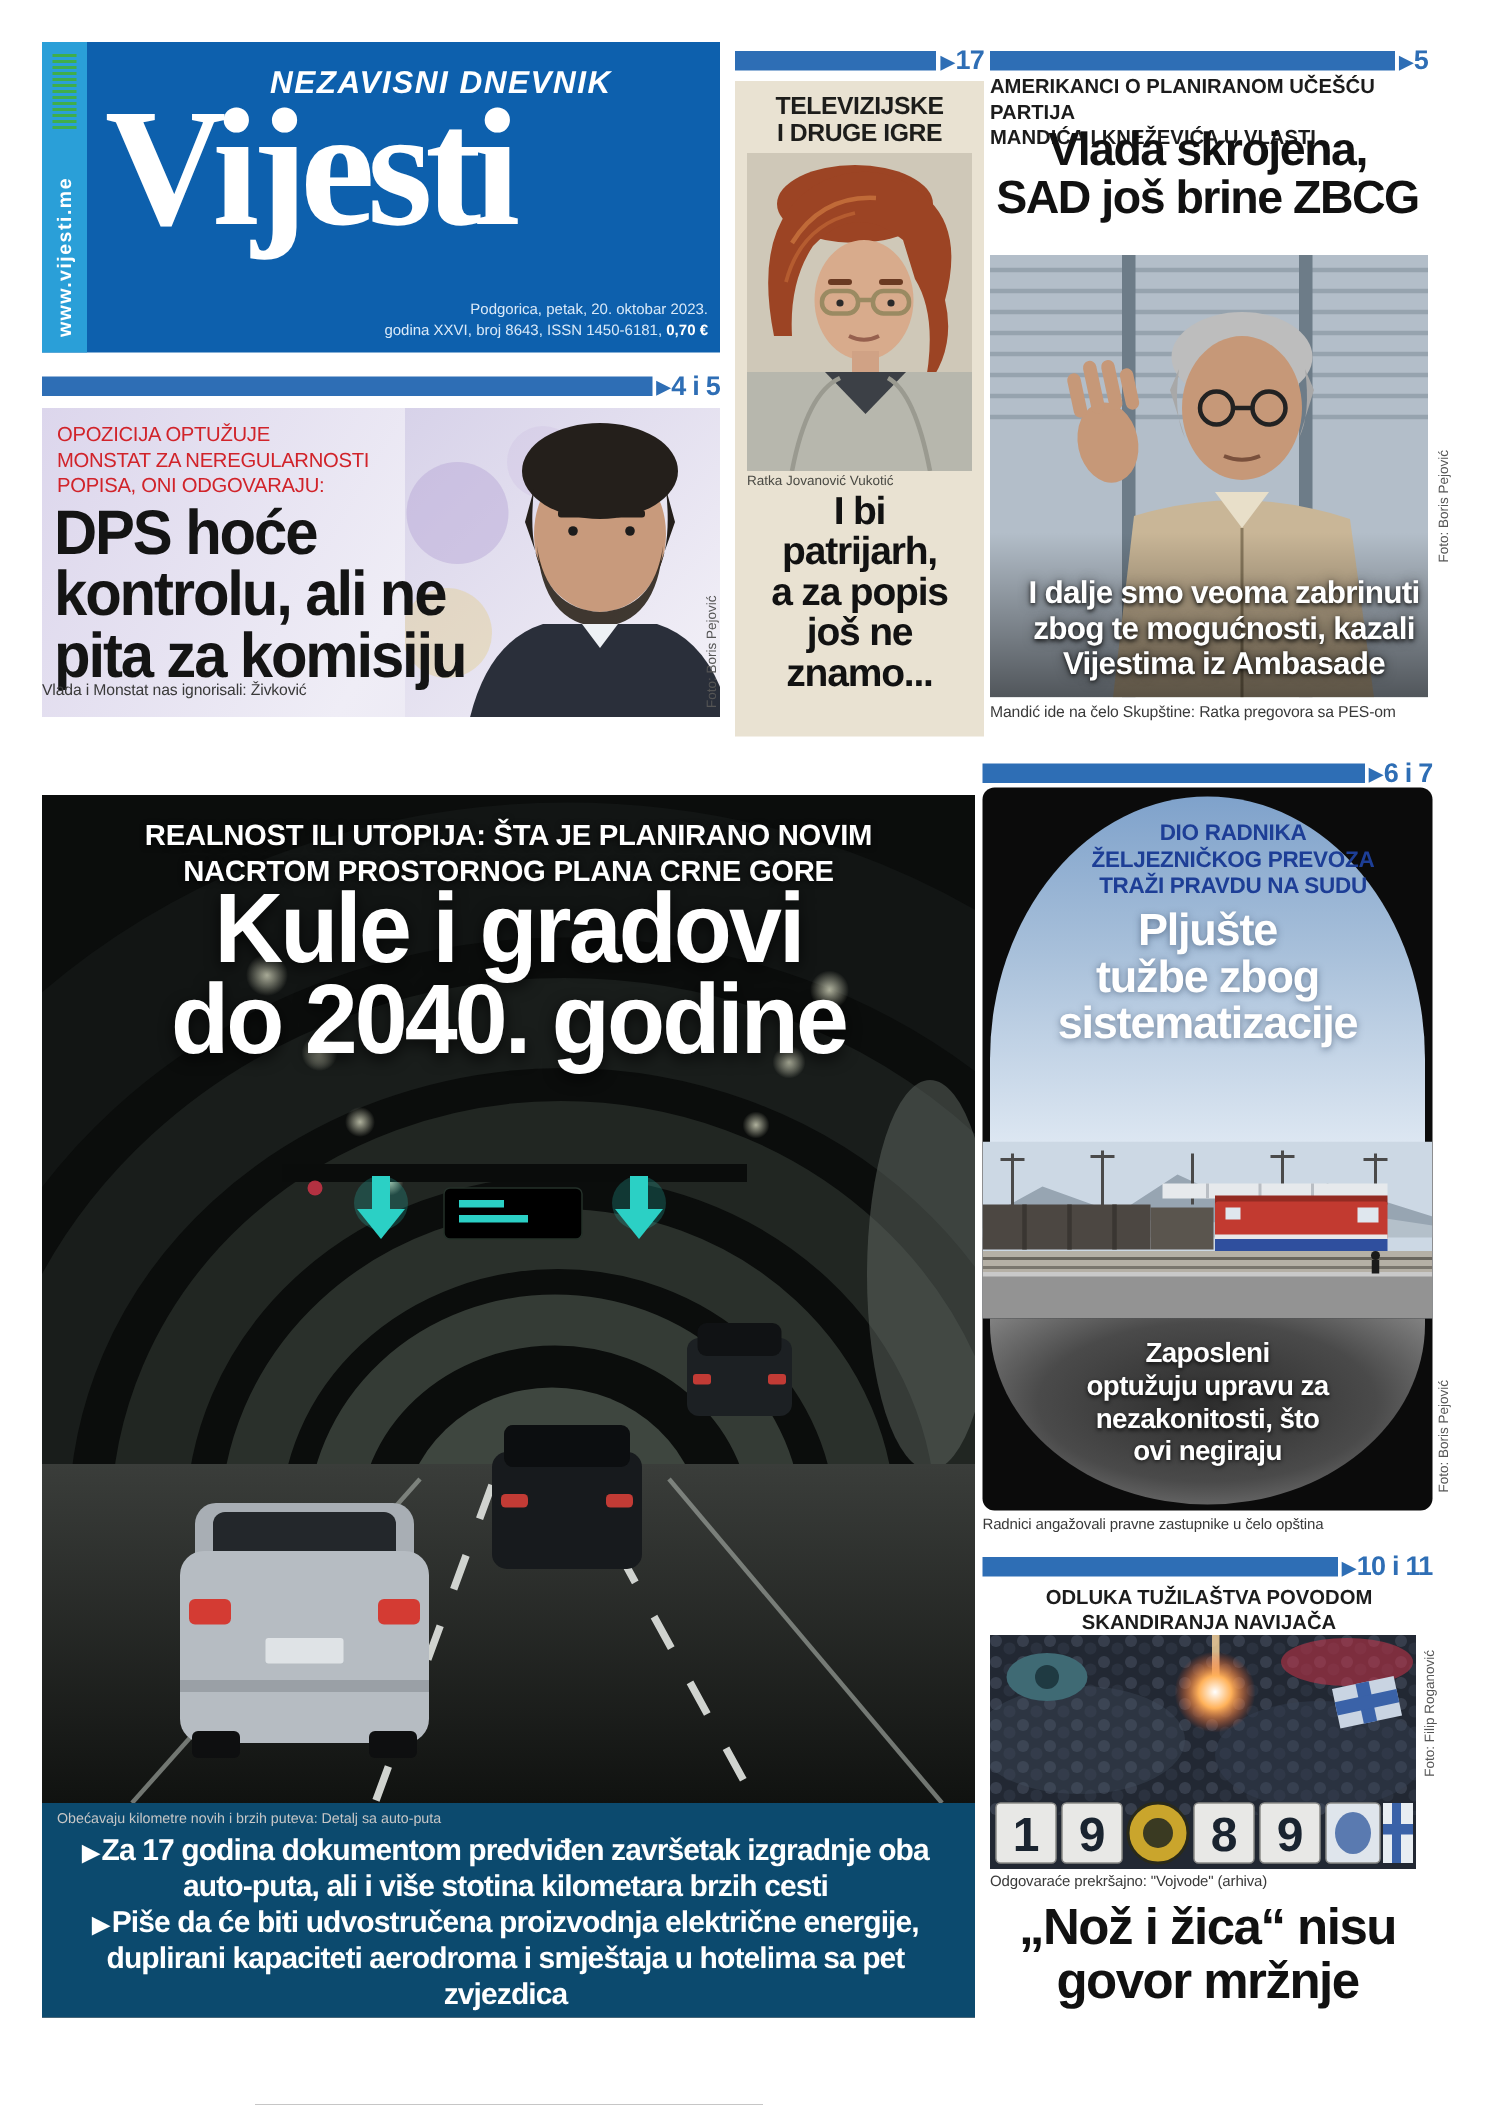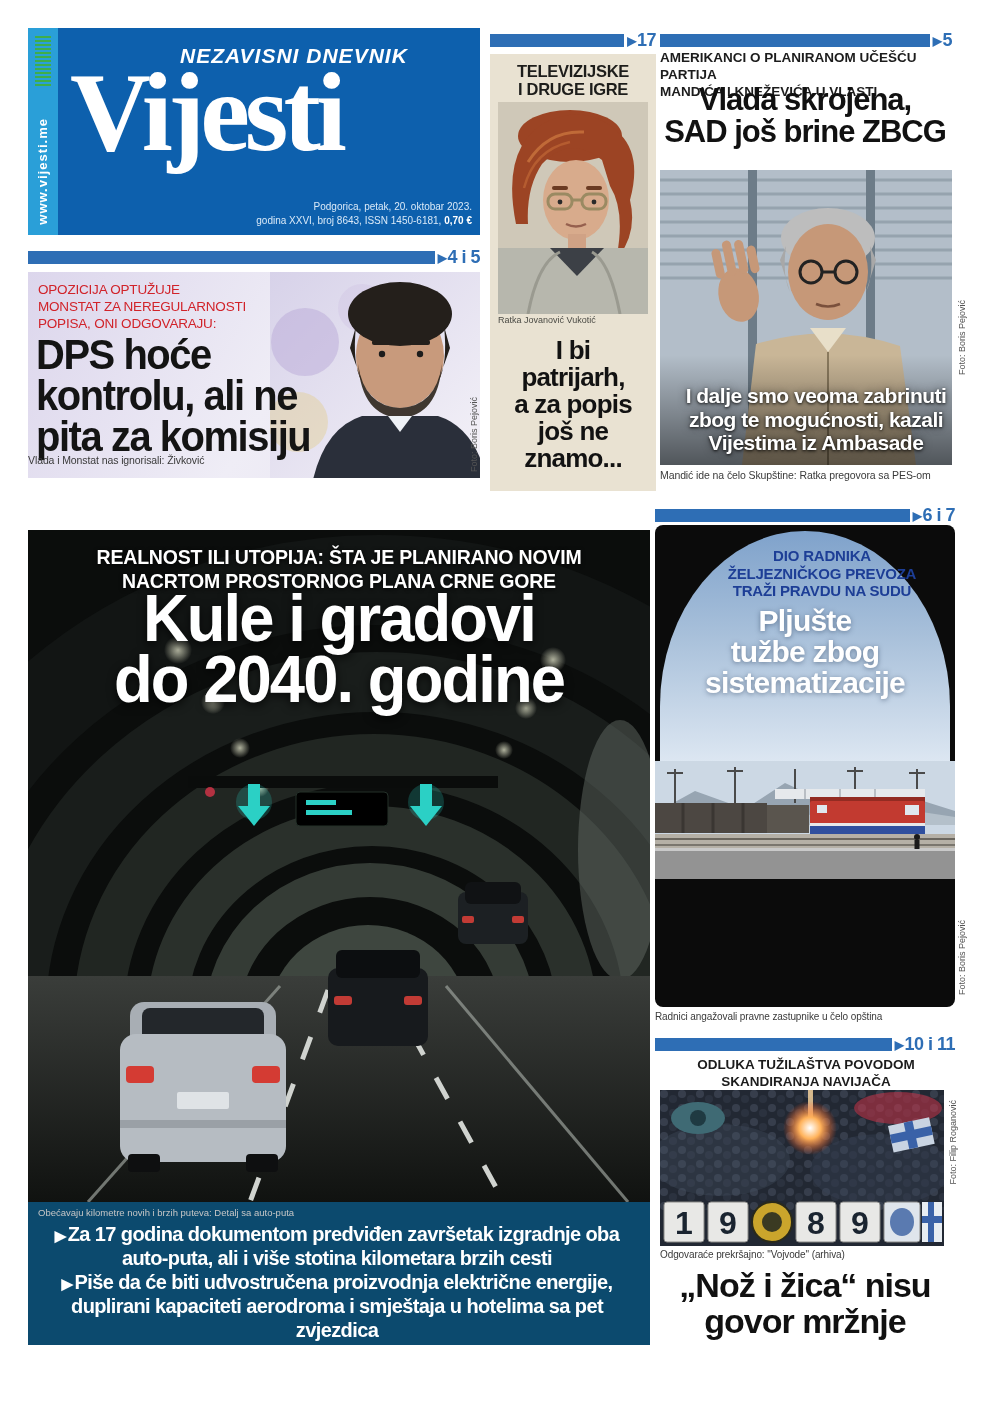--- a/index.html
+++ b/index.html
@@ -37,21 +37,21 @@
       font-size:13.5px;line-height:1.25;letter-spacing:-0.2px;}
   .dps-headline{position:absolute;left:8px;top:62px;color:#141414;font-weight:bold;
       font-size:42px;line-height:0.98;letter-spacing:-1.5px;transform:scaleX(.95);transform-origin:left top;}
   
   .tv-card{left:490px;top:54px;width:166px;height:437px;background:#e9e2d2;overflow:hidden;}
   .tv-title{margin-top:8px;text-align:center;font-weight:bold;font-size:16.5px;
       line-height:1.1;color:#1d1d1b;letter-spacing:-0.3px;}
   .tv-photo{display:block;margin:4px auto 0 auto;}
   .tv-cap{font-size:9px;color:#4a4a44;margin:1px 0 0 8px;}
   .tv-headline{text-align:center;font-weight:bold;font-size:26px;line-height:1.04;
-      color:#121212;letter-spacing:-0.8px;margin-top:12px;}
+      color:#121212;letter-spacing:-0.8px;margin-top:2px;}
   
   .gov-kicker{left:660px;top:50px;width:292px;font-weight:bold;
       font-size:13.5px;line-height:1.25;color:#1c1c1c;}
   .gov-headline{left:655px;top:84px;width:300px;text-align:center;font-weight:bold;
       font-size:31px;line-height:1.02;letter-spacing:-1px;color:#111;}
   .gov-photo{left:660px;top:170px;width:292px;height:295px;overflow:hidden;}
   .gov-overlay{position:absolute;left:10px;bottom:10px;width:100%;text-align:center;color:#fff;
       font-weight:bold;font-size:21px;line-height:1.12;letter-spacing:-0.5px;
       text-shadow:0 1px 3px rgba(0,0,0,.85),0 0 8px rgba(0,0,0,.5);}
   
@@ -402,20 +402,26 @@
       <rect x="155" y="62" width="115" height="3" fill="#e8e8e8"></rect>
       <rect x="155" y="65" width="115" height="8" fill="#2f4f9e"></rect>
       <rect x="0" y="73" width="300" height="14" fill="#b5b0a6"></rect>
       <line x1="0" y1="78" x2="300" y2="78" stroke="#6a665e" stroke-width="2"></line>
       <line x1="0" y1="84" x2="300" y2="84" stroke="#7a766e" stroke-width="2"></line>
       <rect x="0" y="87" width="300" height="31" fill="#939393"></rect>
       <rect x="0" y="87" width="300" height="3" fill="#c9c9c9"></rect>
       <circle cx="262" cy="76" r="3" fill="#1a1a1a"></circle>
       <rect x="259.5" y="79" width="5" height="9" fill="#1a1a1a"></rect>
     </svg>
+    <div class="rail-asphalt">
+      <div class="rail-overlay ml">Zaposleni
+optužuju upravu za
+nezakonitosti, što
+ovi negiraju</div>
+    </div>
   </div>
   <div class="abs cap" style="left:655px;top:1011px;width:292px;font-size:10px;">Radnici angažovali pravne zastupnike u čelo opština</div>
   <div class="abs vert" style="left:957px;top:920px;">Foto: Boris Pejović</div>
 
   <div class="abs pagebar" style="left:655px;top:1034px;width:300px;">
     <div class="bar"></div>
     <div class="lbl">
         <span class="arr">▶</span>
         <span>10 i 11</span>
       </div>

